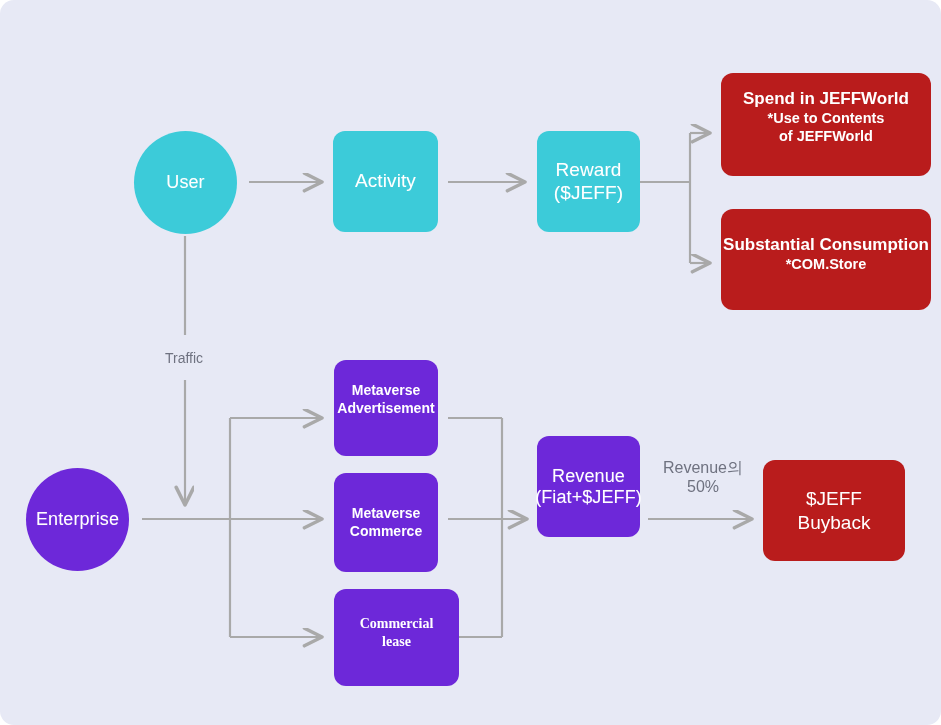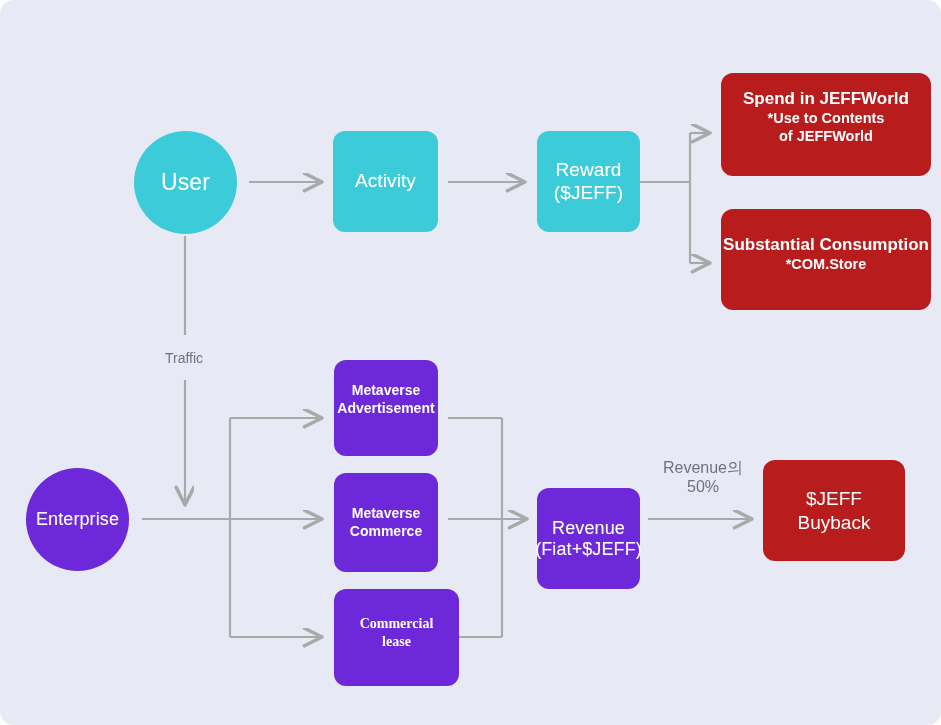--- a/index.html
+++ b/index.html
@@ -52,21 +52,21 @@
   .label-soft {
     font-weight: 400;
     letter-spacing: .1px;
     line-height: 1.16;
     text-shadow: 0 0 1px rgba(255,255,255,.25);
   }
 
   
   #node-user {
     left: 134px; top: 131px; width: 103px; height: 103px;
-    font-size: 23px;
+    font-size: 18px;
   }
   #node-enterprise {
     left: 26px; top: 468px; width: 103px; height: 103px;
     font-size: 18px;
   }
 
   
   #node-activity {
     left: 333px; top: 131px; width: 105px; height: 101px;
     font-size: 19px;
@@ -115,21 +115,21 @@
     font-family: Liberation Serif, serif;
   }
   .blue-label {
     font-size: 14px;
     font-weight: 700;
     line-height: 1.25;
     white-space: nowrap;
   }
 
   #node-revenue {
-    left: 537px; top: 488px; width: 103px; height: 101px;
+    left: 537px; top: 436px; width: 103px; height: 101px;
     font-size: 18px;
   }
   #node-buyback {
     left: 763px; top: 460px; width: 142px; height: 101px;
     font-size: 19px;
   }
   .buyback-label {
     font-weight: 400;
     line-height: 1.24;
   }

